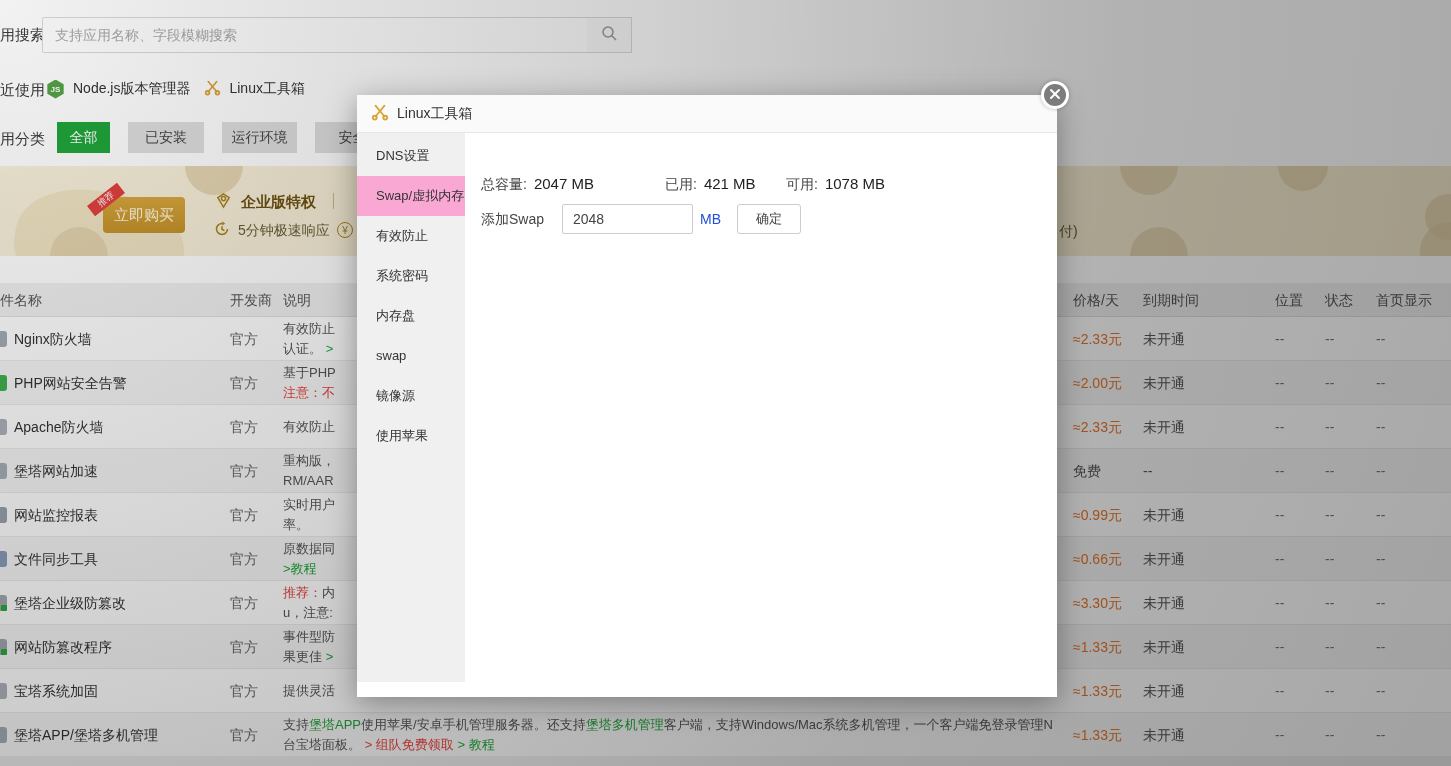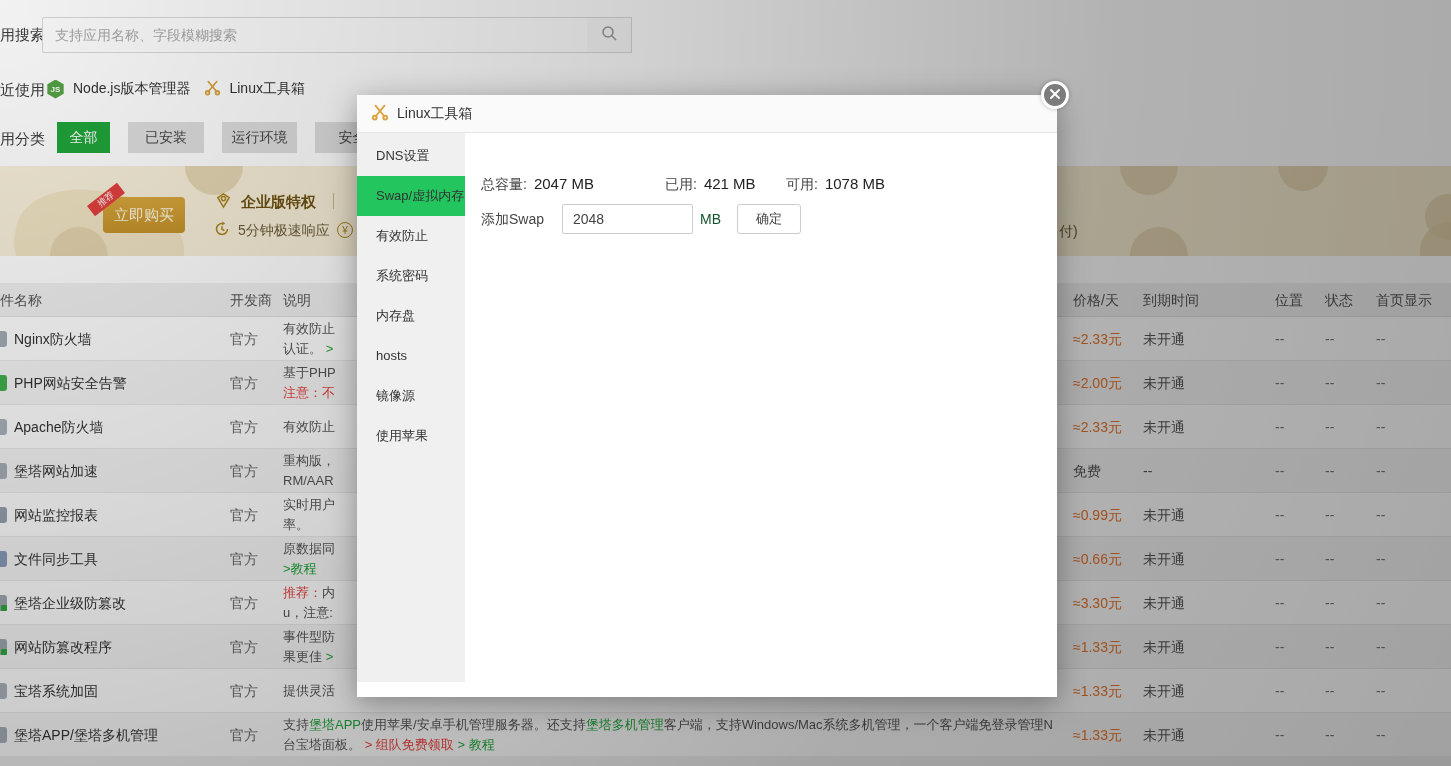--- a/index.html
+++ b/index.html
@@ -82,29 +82,29 @@
     background:#fff; box-shadow:0 6px 28px rgba(0,0,0,.35); }
   .modal-header { position:absolute; left:0; top:0; right:0; height:38px; background:#fafafa;
     border-bottom:1px solid #e6e6e6; display:flex; align-items:center; gap:8px; padding-left:14px; }
   .modal-title { font-size:14px; color:#333; }
   .close-btn { position:absolute; left:684px; top:-14px; width:28px; height:28px; border-radius:50%;
     background:#7c7c7c; border:3px solid #fff; display:flex; align-items:center; justify-content:center;
     cursor:pointer; box-shadow:0 0 4px rgba(0,0,0,.25); }
   .modal-side { position:absolute; left:0; top:38px; bottom:15px; width:108px; background:#f0f0f0; padding-top:3px; }
   .side-tab { height:40px; line-height:40px; padding-left:19px; font-size:13px; color:#333;
     cursor:pointer; white-space:nowrap; }
-  .side-tab.active { background:#22c55e; }
+  .side-tab.active { background:#f9a8d4; }
   .modal-content { position:absolute; left:111px; top:38px; right:0; bottom:0; background:#fff; }
   .stats { position:absolute; left:0; top:34px; right:0; height:20px; }
   .stat { position:absolute; top:0; font-size:14px; color:#444; white-space:nowrap;margin-top:8px; }
   .stat b { font-size:15px; color:#222; font-weight:normal; margin-left:7px; }
   .form-label { position:absolute; left:13px; top:71px; height:30px; line-height:30px; font-size:14px; color:#444; }
   .swap-input { position:absolute; left:94px; top:71px; width:131px; height:30px; border:1px solid #ccc;
     border-radius:2px; padding:0 10px; font-size:14px; color:#444; outline:none; }
-  .unit { position:absolute; left:232px; top:71px; height:30px; line-height:30px; font-size:14px; color:#14532d; }
+  .unit { position:absolute; left:232px; top:71px; height:30px; line-height:30px; font-size:14px; color:#1d4ed8; }
   .confirm-btn { position:absolute; left:269px; top:71px; width:64px; height:30px; background:#fff;
     border:1px solid #ccc; border-radius:3px; font-size:13px; color:#444; cursor:pointer; }
   .notes { position:absolute; left:13px; top:118px; list-style:none; }
   .notes li { position:relative; padding-left:17px; line-height:26px; font-size:13px; color:#666; }
   .notes li::before { content:"•"; position:absolute; left:2px; color:#999; }
 </style>
 </head>
 <body>
 
 <div class="stage">
@@ -375,21 +375,21 @@
             </g>
           </svg>
       </span>
     </div>
     <div class="modal-side">
         <div class="side-tab">DNS设置</div>
         <div class="side-tab active">Swap/虚拟内存</div>
         <div class="side-tab">有效防止</div>
         <div class="side-tab">系统密码</div>
         <div class="side-tab">内存盘</div>
-        <div class="side-tab">hosts</div>
+        <div class="side-tab">swap</div>
         <div class="side-tab">镜像源</div>
         <div class="side-tab">使用苹果</div>
       </div>
     <div class="modal-content">
       <div class="stats">
           <span class="stat" style="left: 13px;"><span>总容量:</span><b>2047 MB</b></span>
           <span class="stat" style="left: 197px;"><span>已用:</span><b>421 MB</b></span>
           <span class="stat" style="left: 318px;"><span>可用:</span><b>1078 MB</b></span>
         </div>
       <div class="form-label">添加Swap</div>

